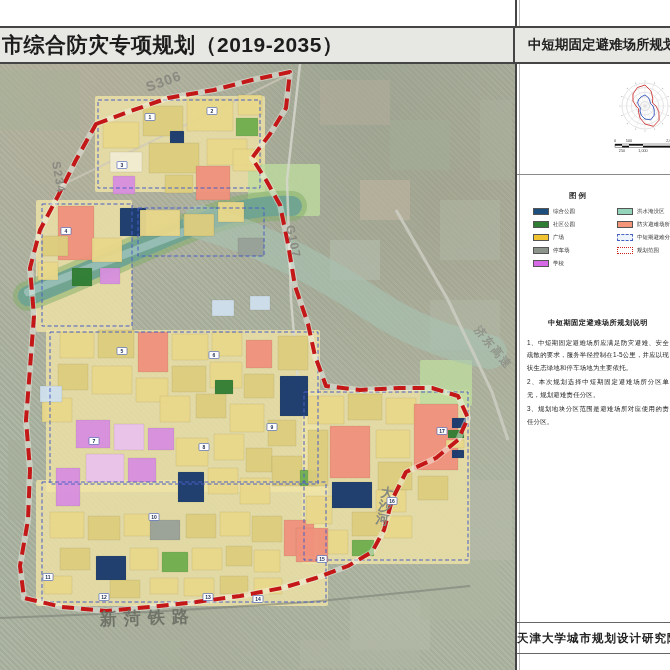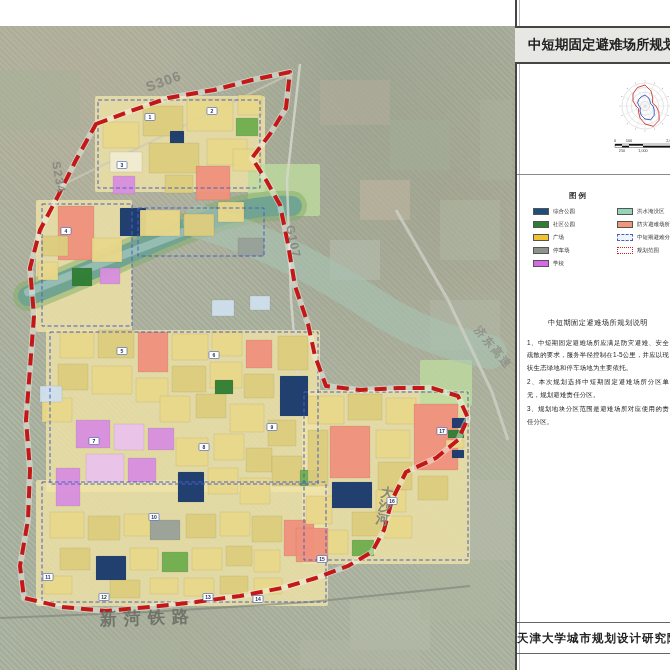--- a/index.html
+++ b/index.html
@@ -29,21 +29,21 @@
   .legend-title{position:absolute;left:0;top:191px;width:100%;font-size:7.5px;font-weight:700;
     color:#333;letter-spacing:2px;padding-left:52px;box-sizing:border-box;}
   .lcol{position:absolute;top:208px;}
   #legL{left:16px;} #legR{left:100px;}
   .lrow{display:flex;align-items:center;margin-bottom:6px;height:7px;}
   .sw{width:16px;height:7px;box-sizing:border-box;border:.5px solid #555;margin-right:4px;flex:0 0 auto;}
   .sw.dashed-blue{border:1px dashed #4a5fc4;}
   .sw.dashed-red{border:1px dotted #cc2222;background:#fff;}
   .lrow .lab{font-size:5.5px;color:#333;white-space:nowrap;}
   .notes{position:absolute;left:10px;top:318px;width:142px;color:#222;}
-  .notes-title{text-align:center;font-size:7.2px;font-weight:400;margin-bottom:9px;letter-spacing:.5px;}
+  .notes-title{text-align:center;font-size:7.2px;font-weight:700;margin-bottom:9px;letter-spacing:.5px;}
   .note-item{font-size:6.4px;line-height:1.95;text-align:justify;letter-spacing:.2px;margin-bottom:2px;}
   .footer{position:absolute;left:0;top:622px;width:155px;height:32px;box-sizing:border-box;
     border-top:1px solid #666;border-bottom:1px solid #666;text-align:center;
     font-size:11.5px;font-weight:700;color:#222;line-height:31px;letter-spacing:1px;white-space:nowrap;}
   #rose{position:absolute;left:102px;top:80px;}
   #scalebar{position:absolute;left:95px;top:137px;}
 </style>
 </head>
 <body>
 
@@ -229,20 +229,23 @@
         <text x="322" y="561.3" font-size="5" fill="#16254d" text-anchor="middle" font-weight="700">15</text>
         <rect x="387" y="497.5" width="10" height="7" fill="#fff" stroke="#3a56b0" stroke-width="0.6" rx="0.8"></rect>
         <text x="392" y="503.3" font-size="5" fill="#16254d" text-anchor="middle" font-weight="700">16</text>
         <rect x="437" y="427.5" width="10" height="7" fill="#fff" stroke="#3a56b0" stroke-width="0.6" rx="0.8"></rect>
         <text x="442" y="433.3" font-size="5" fill="#16254d" text-anchor="middle" font-weight="700">17</text>
       </svg>
   </div>
 
   <div class="topstrip"></div>
 
+  <div class="titlebar left">
+    <span>市综合防灾专项规划（2019-2035）</span>
+  </div>
 
   <div class="panel">
     <div class="inner-edge"></div>
 
     <svg id="rose" width="52" height="52" viewBox="0 0 52 52">
         <circle cx="26" cy="26" r="4.6" fill="none" stroke="#c6c6c6" stroke-width="0.5"></circle>
         <circle cx="26" cy="26" r="9.2" fill="none" stroke="#c6c6c6" stroke-width="0.5"></circle>
         <circle cx="26" cy="26" r="13.8" fill="none" stroke="#c6c6c6" stroke-width="0.5"></circle>
         <circle cx="26" cy="26" r="18.4" fill="none" stroke="#c6c6c6" stroke-width="0.5"></circle>
         <circle cx="26" cy="26" r="23" fill="none" stroke="#c6c6c6" stroke-width="0.5"></circle>

